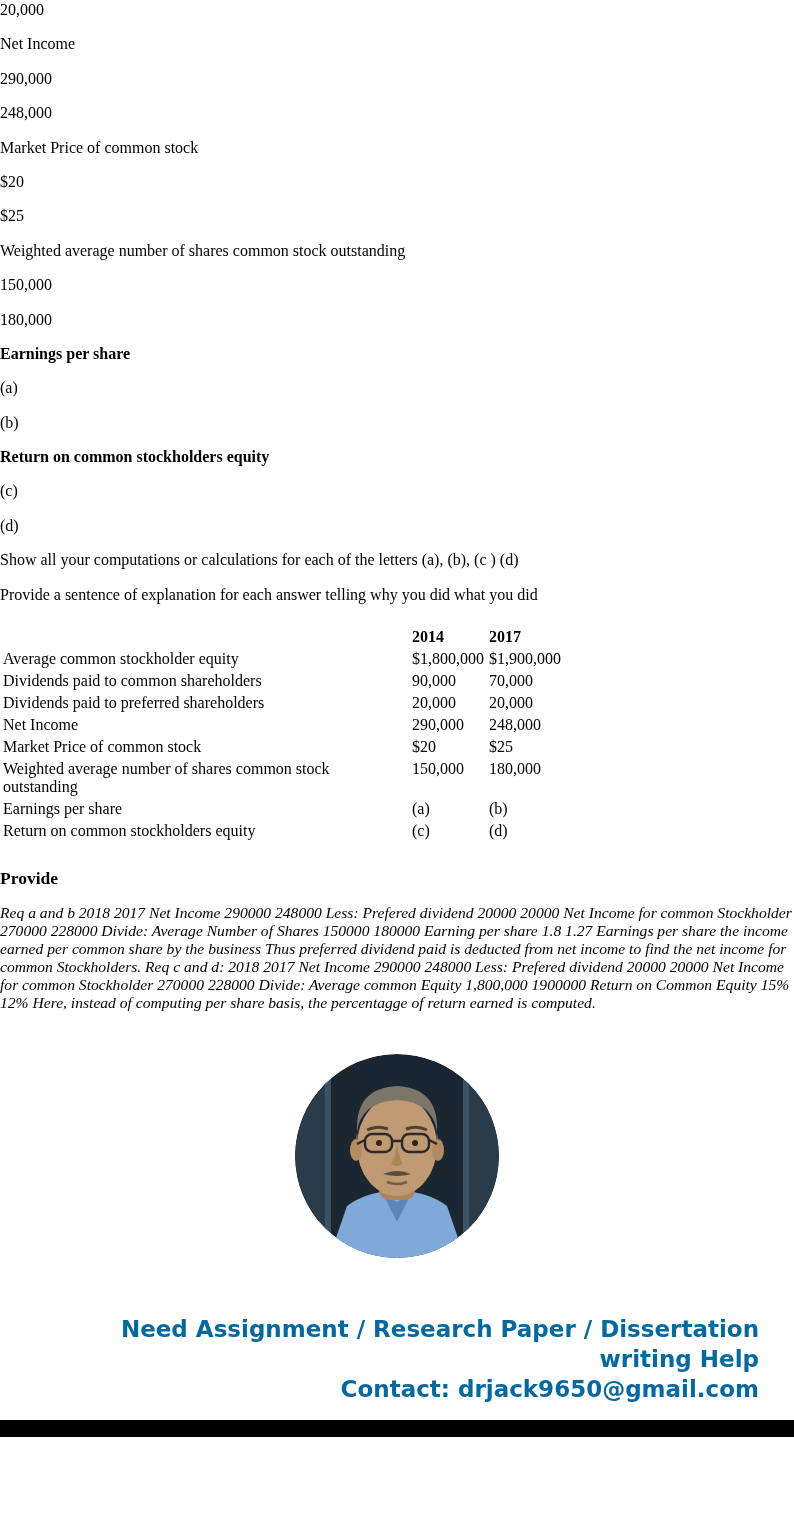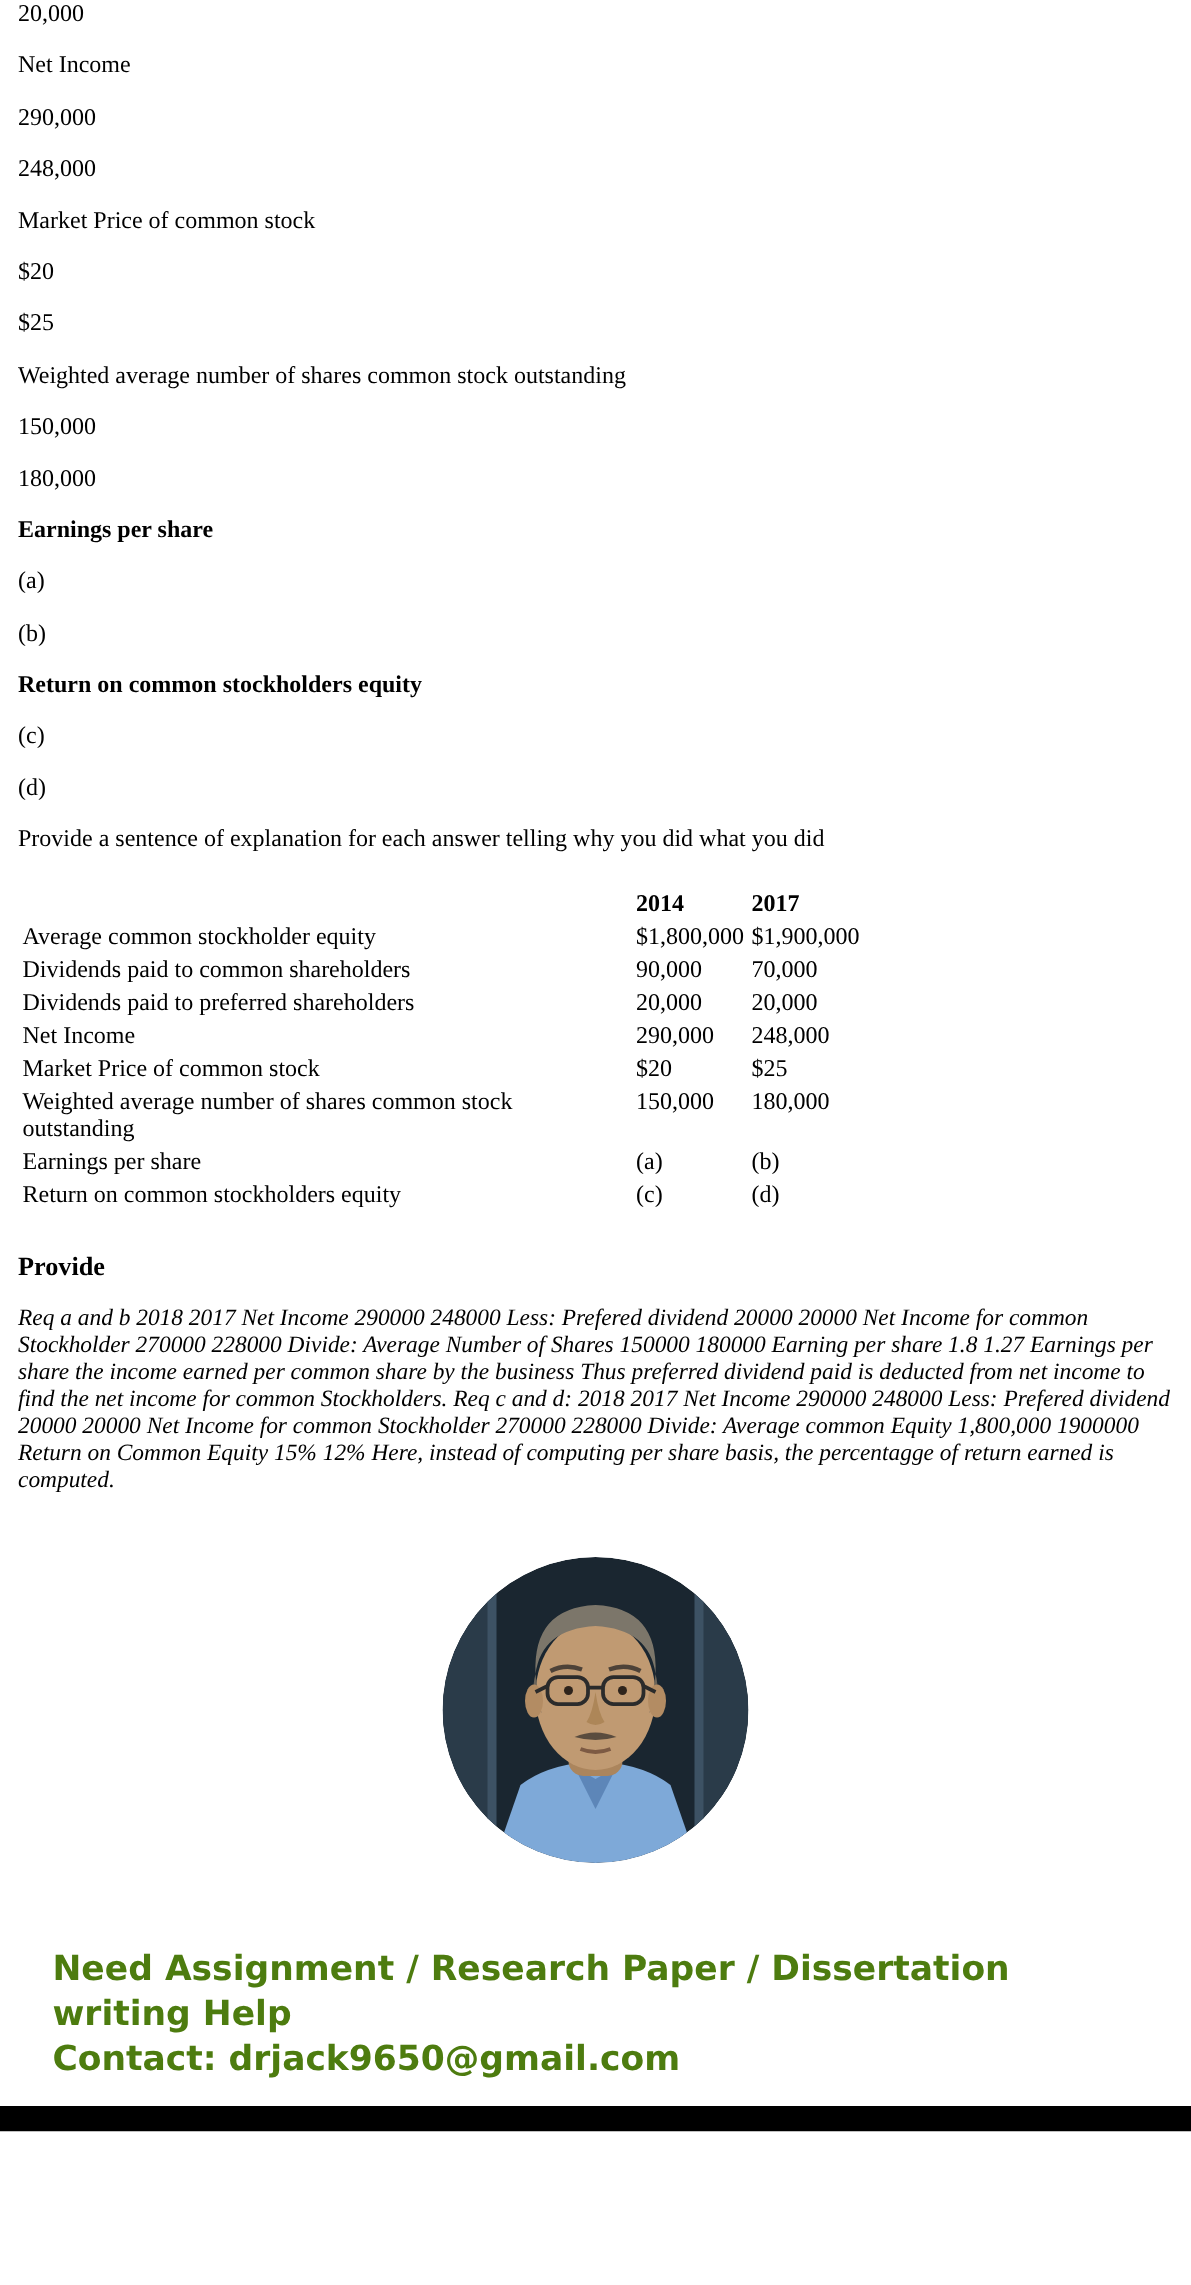--- a/index.html
+++ b/index.html
@@ -3,21 +3,21 @@
 <meta charset="utf-8">
 <style>
   * { box-sizing: border-box; }
   html, body { margin: 0; padding: 0; }
   body {
     width: 794px;
     background: #ffffff;
     color: #000000;
     font-family: "Liberation Serif", serif;
   }
-  .doc { padding: 0 12px; }
+  .doc { padding: 0 0; }
 
   
   p.line {
     margin: 16px 0;
     font-size: 16px;
     line-height: 1.15;
   }
   p.line.first { margin-top: 0; padding-top: 1px; }
   .bold { font-weight: bold; }
   .gap-lg { margin-top: 50px; }
@@ -61,26 +61,26 @@
     margin: 42px auto 0 auto;
     border-radius: 50%;
     overflow: hidden;
     display: block;
   }
   .portrait-wrap svg { display: block; }
 
   
   .footer {
     margin-top: 56px;
-    text-align: left;
+    text-align: right;
     font-family: "DejaVu Sans", sans-serif;
     font-weight: bold;
     font-size: 23px;
     line-height: 30px;
-    color: #4d7c0f;
+    color: #0369a1;
   }
   .footer .footer-line {
     max-width: 724px;
     margin: 0 auto;
   }
   .bottom-bar {
     height: 17px;
     background: #000000;
     margin-top: 16px;
     width: 100%;
@@ -100,20 +100,21 @@
   <p class="line">$25</p>
   <p class="line">Weighted average number of shares common stock outstanding</p>
   <p class="line">150,000</p>
   <p class="line">180,000</p>
   <p class="line bold">Earnings per share</p>
   <p class="line">(a)</p>
   <p class="line">(b)</p>
   <p class="line bold">Return on common stockholders equity</p>
   <p class="line">(c)</p>
   <p class="line">(d)</p>
+  <p class="line gap-lg">Show all your computations or calculations for each of the letters (a), (b), (c ) (d)</p>
   <p class="line gap-xl">Provide a sentence of explanation for each answer telling why you did what you did</p>
 
   <table class="fin">
     <thead>
       <tr>
         <th class="c1"></th>
         <th class="c2">2014</th>
         <th class="c3">2017</th>
       </tr>
     </thead>

